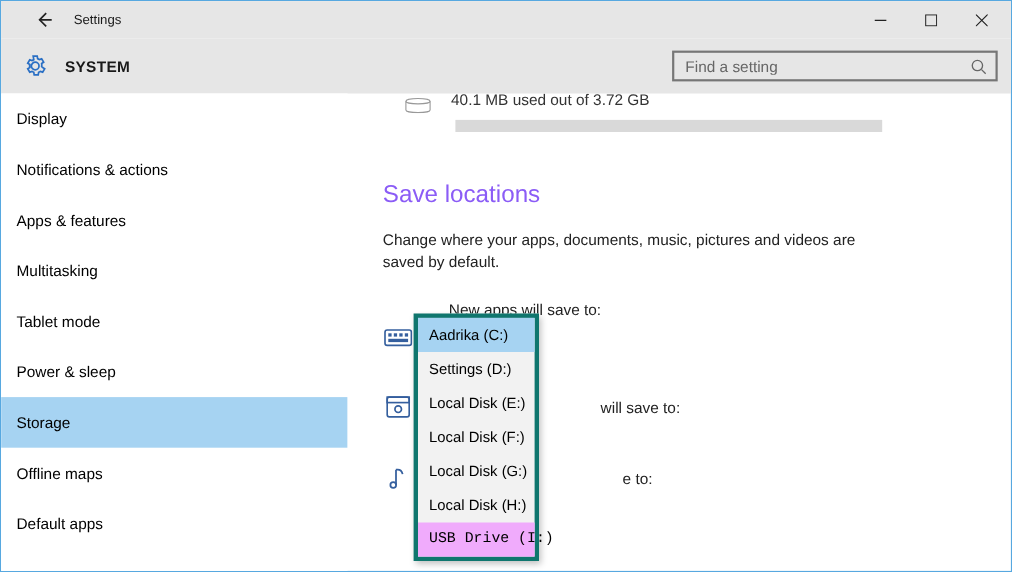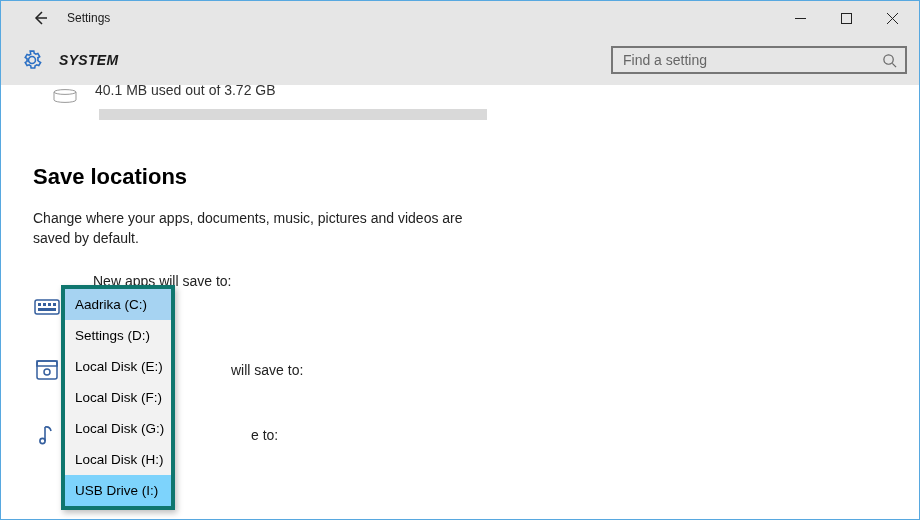--- a/index.html
+++ b/index.html
@@ -59,21 +59,20 @@
     align-items: center;
     justify-content: center;
     color: #2a6fc4;
   }
   .headerrow .cat {
     font-size: 14px;
     font-weight: 600;
     letter-spacing: 0.3px;
     padding-left: 14px;
     color: #1a1a1a;
-    font-style: italic;
   }
   .headerrow .spacer { flex: 1; }
   .headerrow .search {
     width: 296px;
     height: 28px;
     border: 2px solid #767676;
     display: flex;
     align-items: center;
     padding: 0 8px 0 10px;
     background: #e6e6e6;
@@ -124,22 +123,22 @@
   .usage-row .txt { font-size: 14px; color: #333; position: relative; top: -6px; white-space: nowrap; }
   .progressbar {
     margin-left: 66px;
     width: 388px;
     height: 11px;
     background: #d9d9d9;
     margin-top: 2px;
   }
   h2.section {
     font-size: 22px;
-    font-weight: 700;
-    color: #000000;
+    font-weight: 400;
+    color: #8b5cf6;
     margin-top: 44px;
   }
   p.desc {
     font-size: 14px;
     color: #222;
     margin-top: 18px;
     max-width: 470px;
     line-height: 1.45;
   }
   .saverow {
@@ -179,21 +178,21 @@
     box-shadow: 2px 3px 6px rgba(0,0,0,0.25);
     z-index: 10;
   }
   .dropdown .opt {
     padding: 8px 10px;
     font-size: 13.5px;
     cursor: pointer;
     white-space: nowrap;
   }
   .dropdown .opt.sel { background: #a6d3f2; }
-  .dropdown .opt.hover { background: #7dd3fc; }
+  .dropdown .opt.hover { background: #f0abfc; font-family: Liberation Mono, monospace; }
   svg { display: block; }
 </style>
 </head>
 <body>
 
 <div class="titlebar">
   <div class="back">
     <svg width="18" height="18" viewBox="0 0 18 18">
         <path d="M11 3 L5 9 L11 15" stroke="#222" stroke-width="1.5" fill="none"></path>
         <path d="M5 9 H16" stroke="#222" stroke-width="1.5"></path>
@@ -231,20 +230,31 @@
     <span class="sicon">
       <svg width="15" height="15" viewBox="0 0 16 16">
           <circle cx="7" cy="7" r="5" stroke="#666" stroke-width="1.3" fill="none"></circle>
           <path d="M11 11 L15 15" stroke="#666" stroke-width="1.3"></path>
         </svg>
     </span>
   </div>
 </div>
 
 <div class="main">
+  <div class="sidebar">
+    <div class="item">Display</div>
+    <div class="item">Notifications &amp; actions</div>
+    <div class="item">Apps &amp; features</div>
+    <div class="item">Multitasking</div>
+    <div class="item">Tablet mode</div>
+    <div class="item">Power &amp; sleep</div>
+    <div class="item active">Storage</div>
+    <div class="item">Offline maps</div>
+    <div class="item">Default apps</div>
+  </div>
 
   <div class="content">
     <div class="usage-row">
       <span class="disk-icon">
         <svg width="24" height="14" viewBox="0 0 24 14">
             <ellipse cx="12" cy="3" rx="11" ry="2.4" stroke="#999" fill="none"></ellipse>
             <path d="M1 3 V11 a11 2.4 0 0 0 22 0 V3" stroke="#999" fill="none"></path>
           </svg>
       </span>
       <span class="txt">40.1 MB used out of 3.72 GB</span>

